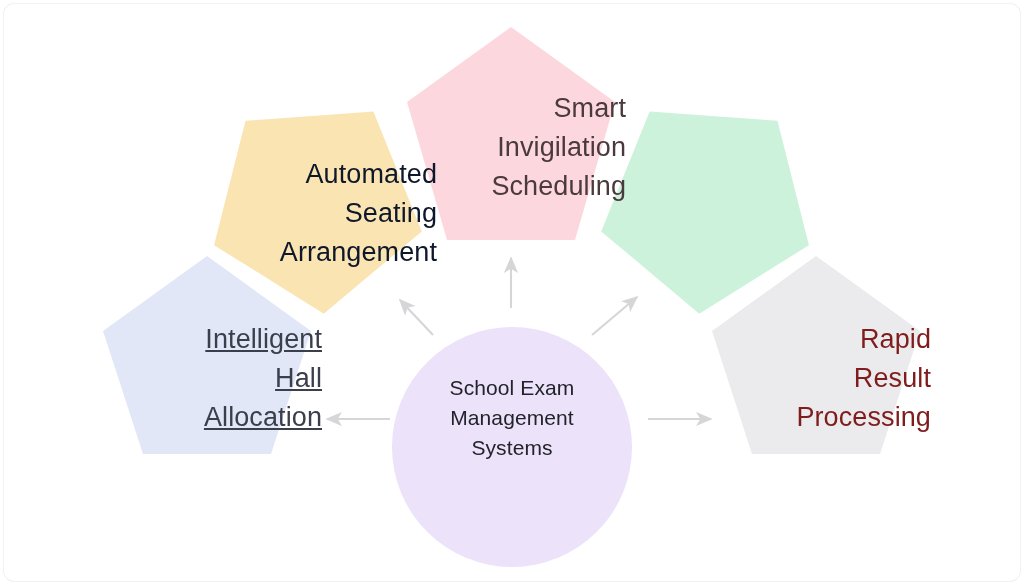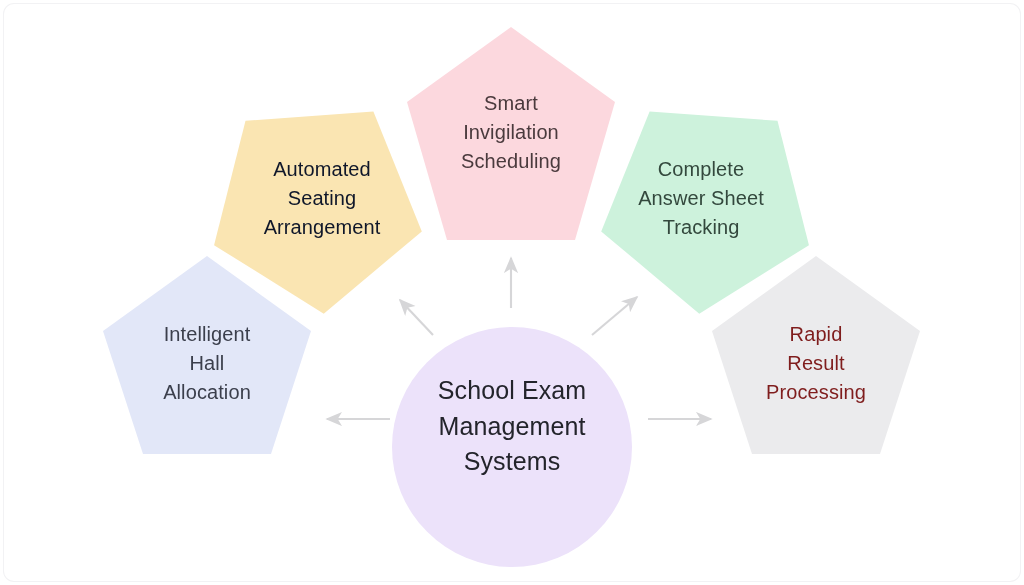--- a/index.html
+++ b/index.html
@@ -42,25 +42,26 @@
     position: absolute;
     text-align: center;
     color: #3a3d47;
     line-height: 1.45;
     letter-spacing: 0.1px;
     white-space: pre-line;
     pointer-events: none;
     user-select: none;
   }
   .pent-label {
-    font-size: 20px;
+    font-size: 27px;
     width: 230px;
+    text-align: right;
   }
   .center-label {
-    font-size: 25px;
+    font-size: 21px;
     width: 240px;
     color: #23242b;
     line-height: 1.42;
   }
 </style>
 </head>
 <body>
 
 <div id="canvas">
   <div id="page-frame"></div>
@@ -97,35 +98,32 @@
 
     <g stroke="#d6d6d8" stroke-width="2.1" fill="none" stroke-linecap="butt">
       <line x1="390" y1="419" x2="327" y2="419" marker-end="url(#arrowhead)"></line>
       <line x1="433" y1="335" x2="400" y2="300" marker-end="url(#arrowhead)"></line>
       <line x1="511" y1="308" x2="511" y2="258" marker-end="url(#arrowhead)"></line>
       <line x1="592" y1="335" x2="637" y2="297" marker-end="url(#arrowhead)"></line>
       <line x1="648" y1="419" x2="711" y2="419" marker-end="url(#arrowhead)"></line>
     </g>
   </svg>
 
-  <div class="node-label pent-label" style="left:92px; top:320px; color:#3b3f4c;">Intelligent
+  <div class="node-label pent-label" style="left:92px; top:320px; color:#3b3f4c;text-decoration:underline;">Intelligent
 Hall
 Allocation</div>
 
   <div class="node-label pent-label" style="left:207px; top:155px; color:#0f172a;">Automated
 Seating
 Arrangement</div>
 
   <div class="node-label pent-label" style="left:396px; top:89px; color:#4a3a3d;">Smart
 Invigilation
 Scheduling</div>
 
-  <div class="node-label pent-label" style="left:586px; top:155px; color:#33483d;">Complete
-Answer Sheet
-Tracking</div>
 
   <div class="node-label pent-label" style="left:701px; top:320px; color:#7f1d1d;">Rapid
 Result
 Processing</div>
 
   <div class="node-label center-label" style="left:392px; top:373px;">School Exam
 Management
 Systems</div>
 </div>
 

